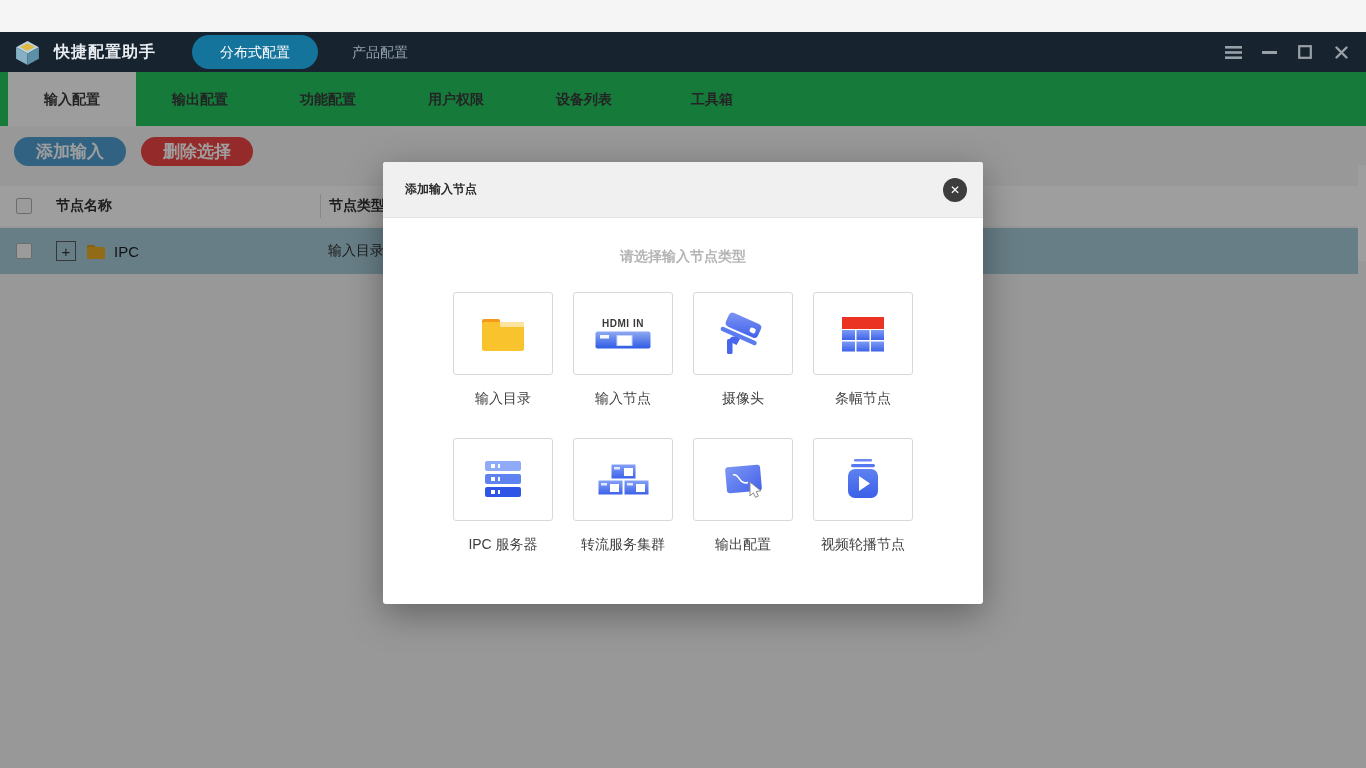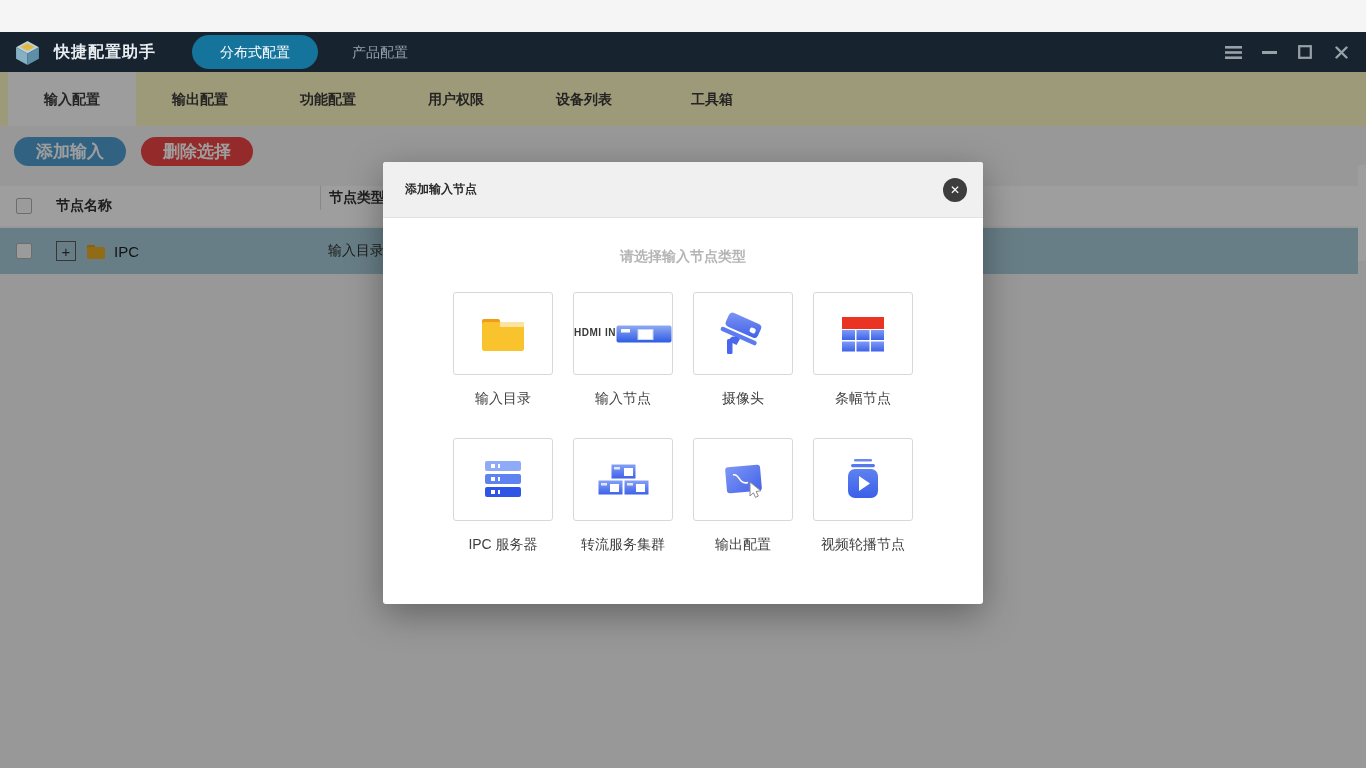--- a/index.html
+++ b/index.html
@@ -11,34 +11,34 @@
   .titlebar { position:relative; height:40px; background:#17232f; display:flex; align-items:center; z-index:6;margin-top:32px; }
   .logo { margin-left:14px; width:27px; height:27px; flex:0 0 auto; }
   .app-title { color:#e8edf1; font-size:16px; font-weight:bold; margin-left:13px; letter-spacing:1px; }
   .tb-tab { height:34px; line-height:34px; padding:0 28px; border-radius:17px; font-size:14px; color:#93a3ae; cursor:default; }
   .tb-tab.active { background:#15749c; color:#ffffff; margin-left:36px; }
   .tb-tab.inactive { margin-left:6px; }
   .win-controls { margin-left:auto; margin-right:16px; display:flex; align-items:center; gap:18px; }
   .win-btn { width:18px; height:18px; display:flex; align-items:center; justify-content:center; }
 
   
-  .nav-tabs { height:54px; background:#fef9c3; display:flex; padding-left:8px; }
+  .nav-tabs { height:54px; background:#22c55e; display:flex; padding-left:8px; }
   .nav-tab { width:128px; text-align:center; line-height:54px; font-size:14px; color:#3a3a3a; font-weight:600; }
   .nav-tab.active { background:#fdfdfd; }
 
   
   .toolbar { padding:11px 14px 0 14px; display:flex; gap:15px; }
   .btn { height:29px; padding:0 22px; border:none; border-radius:15px; font-size:17px; color:#fff;
          font-family:inherit; font-weight:600; }
   .btn-add { background:#4f9fd2; }
   .btn-del { background:#ef4444; }
 
   
   .table { margin-top:20px; width:1358px; }
-  .t-header { height:40px; background:#ffffff; display:flex; }
+  .t-header { height:40px; background:#ffffff; display:flex; align-items:center; }
   .t-row { height:46px; display:flex; align-items:center; margin-top:2px; }
   .t-row.selected { background:#a9ccd9; }
   .col-check { flex:0 0 40px; display:flex; align-items:center; padding-left:16px; }
   .col-name { flex:0 0 280px; display:flex; align-items:center; padding-left:16px; height:100%; }
   .col-type { flex:1 1 auto; display:flex; align-items:center; padding-left:8px; height:100%; }
   .t-header .col-type { border-left:1px solid #dcdcdc; height:24px; }
   .checkbox { width:16px; height:16px; background:#fafafa; border:1px solid #b0b0b0; border-radius:2px; }
   .hdr-label { font-size:14px; font-weight:600; color:#333; }
   .cell-text { font-size:14px; color:#2e2e2e; }
   .expander { width:20px; height:20px; border:1px solid #5a5a5a; background:transparent; display:flex;
@@ -57,21 +57,21 @@
                   align-items:center; border-radius:3px 3px 0 0; }
   .modal-title { margin-left:22px; font-size:12px; font-weight:bold; color:#2b2b2b; }
   .modal-close { margin-left:auto; margin-right:16px; width:24px; height:24px; border-radius:50%;
                  background:#3d3d3d; color:#fff; font-size:12px; display:flex; align-items:center;
                  justify-content:center; border:none; font-family:inherit; }
   .modal-subtitle { margin-top:30px; text-align:center; font-size:14px; color:#b5b5b5;font-weight:bold; }
   .tiles { width:460px; margin:26px auto 0 auto; display:grid; grid-template-columns:repeat(4,100px);
            column-gap:20px; row-gap:28px; }
   .cell { width:100px; }
   .tile { width:100px; height:83px; background:#fff; border:1px solid #d8d8d8; border-radius:3px;
-          display:flex; align-items:center; justify-content:center; }
+          display:flex; flex-direction:column; align-items:center; justify-content:center; }
   .tile-label { margin-top:15px; height:20px; text-align:center; font-size:14px; color:#3f3f3f; white-space:nowrap; }
   .hdmi-text { font-size:10px; font-weight:600; color:#3a3a3a; letter-spacing:0.5px; margin-bottom:2px; }
 </style>
 </head>
 <body>
 
 <div class="page">
 
   <div class="titlebar">
     <svg class="logo" viewBox="0 0 26 26">

